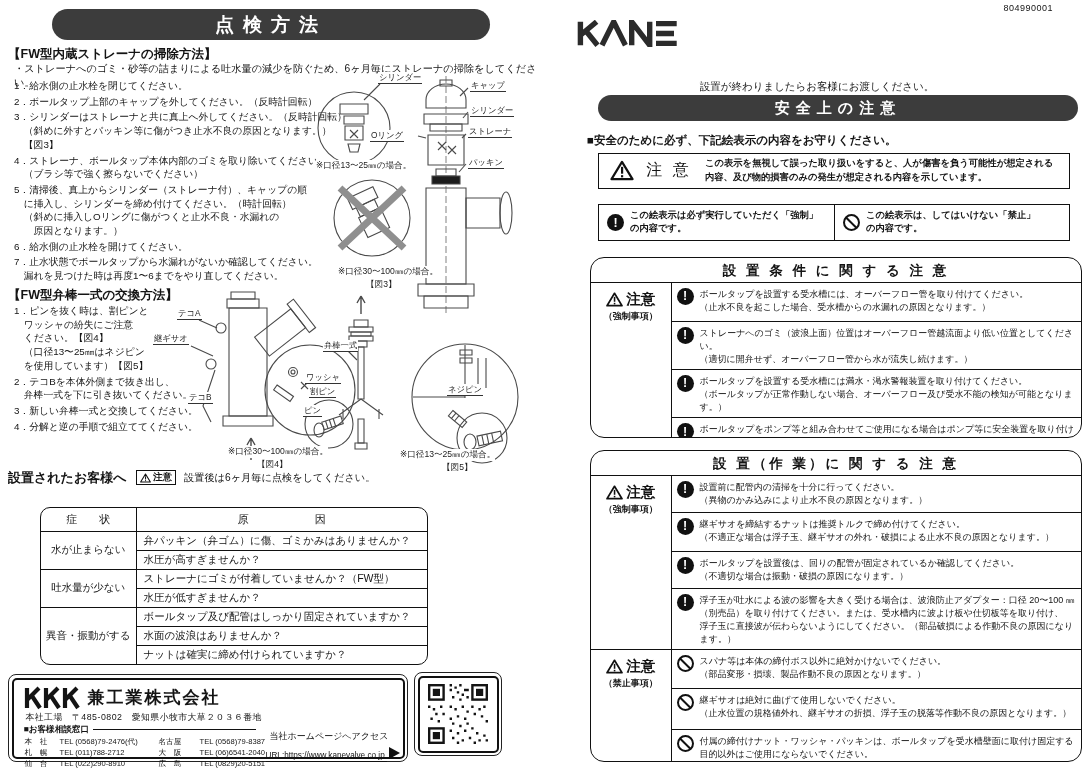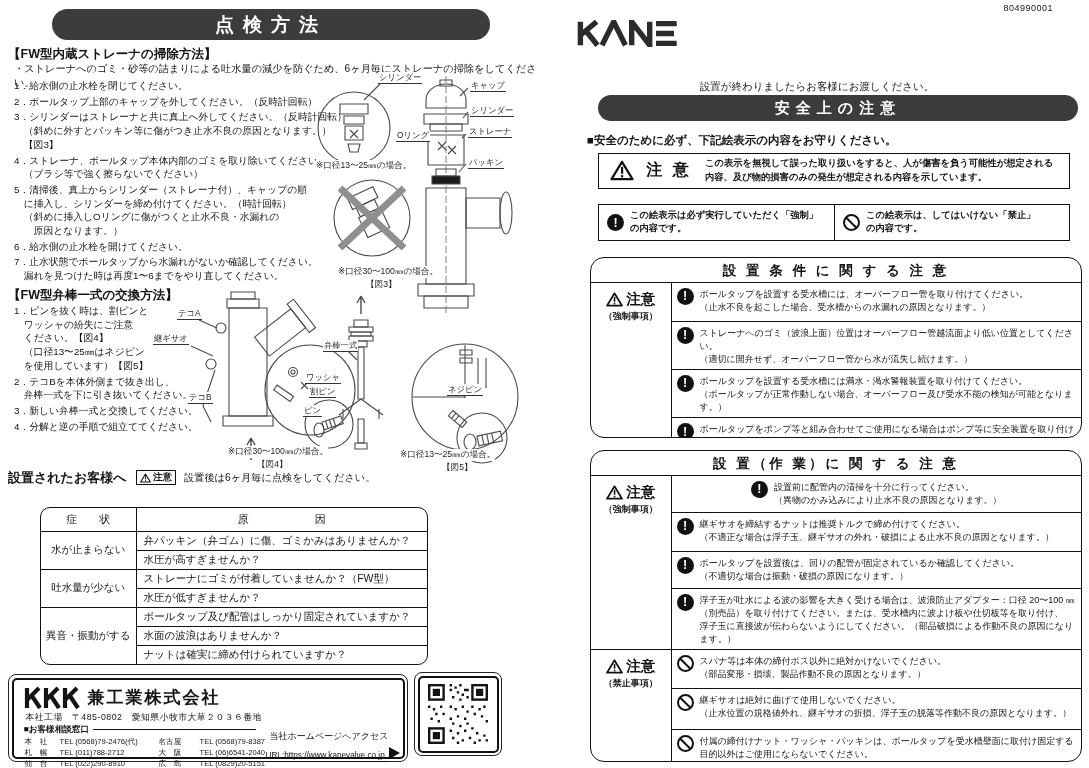--- a/index.html
+++ b/index.html
@@ -49,21 +49,21 @@
 
   
   .rp { position:absolute; left:545px; top:0; width:544px; height:768px; }
   .doc-code { right:36px; top:3px; font-size:9px; letter-spacing:0.5px; }
   .rp-title { left:14px; top:42px; font-size:28px; font-weight:bold; letter-spacing:1px; white-space:nowrap; }
   .rp-sub { left:0; top:80px; width:544px; text-align:center; font-size:10.5px; }
   .rp-pill { left:53px; top:95px; width:480px; height:26px; line-height:26px; font-size:15px; letter-spacing:6px; border-radius:13px; }
   .safety-note { left:42px; top:133px; font-size:11.5px; font-weight:bold; }
 
   .cbox { left:53px; top:153px; width:472px; border:1.8px solid #111; display:flex; align-items:center; background:#fff; }
-  .cbox-label { width:104px; display:flex; justify-content:center; gap:12px; font-size:16px; font-weight:bold; letter-spacing:3px; flex:none; }
+  .cbox-label { width:104px; display:flex; justify-content:center; gap:12px; font-size:16px; font-weight:normal; letter-spacing:3px; flex:none; }
   .cbox-text { font-size:9.3px; font-weight:bold; line-height:1.5; padding:3px 2px; }
   .legend { left:53px; top:204px; width:472px; border:1.8px solid #111; display:flex; background:#fff; }
   .legend .cell { width:50%; display:flex; align-items:center; gap:6px; padding:4px 4px 4px 8px; font-size:9.3px; font-weight:bold; line-height:1.45; }
   .legend .cell + .cell { border-left:1.4px solid #111; }
 
   .secbox { position:absolute; border:1.8px solid #111; border-radius:14px; overflow:hidden; background:#fff; }
   .stitle { height:25px; line-height:25px; text-align:center; font-weight:bold; font-size:13.5px; letter-spacing:3px; border-bottom:1.5px solid #111; }
   table.sectable { width:100%; border-collapse:collapse; }
   .sectable td { vertical-align:top; }
   .sectable td.lbl { width:80px; border-right:1.5px solid #111; text-align:center; padding-top:7px; }
@@ -152,21 +152,21 @@
       <g transform="rotate(-25 58 148)">
         <rect x="44" y="120" width="28" height="12"></rect>
           <rect x="48" y="132" width="20" height="10"></rect>
           <rect x="46" y="142" width="24" height="22"></rect>
       </g>
       <path d="M26 118 L90 178 M90 118 L26 178" stroke="#8f8f8f" stroke-width="7"></path>
     </svg>
     <span class="dlabel u" style="left:64px; top:2px;">シリンダー</span>
     <span class="dlabel u" style="left:156px; top:10px;">キャップ</span>
     <span class="dlabel u" style="left:156px; top:35px;">シリンダー</span>
-    <span class="dlabel u" style="left:82px; top:60px;">Oリング</span>
+    <span class="dlabel u" style="left:56px; top:60px;">Oリング</span>
     <span class="dlabel u" style="left:154px; top:56px;">ストレーナ</span>
     <span class="dlabel u" style="left:154px; top:87px;">パッキン</span>
     <span class="dcap" style="left:2px; top:90px;">※口径13〜25㎜の場合。</span>
     <span class="dcap" style="left:24px; top:196px;">※口径30〜100㎜の場合。</span>
     <span class="dcap" style="left:52px; top:209px;">【図3】</span>
   </div>
 
   <div class="fig" style="left:133px; top:286px; width:270px; height:192px;">
     <svg class="line" width="270" height="192" viewBox="0 0 270 192" fill="none" stroke="#4a4a4a" stroke-width="1.1">
       <rect x="98" y="6" width="24" height="7"></rect>
@@ -450,21 +450,21 @@
                   <svg class="tri" width="17" height="15" viewBox="0 0 26 23">
                     <path d="M13 2 L24.5 21 H1.5 Z" fill="#fff" stroke="#111" stroke-width="2.6" stroke-linejoin="round"></path>
                     <rect x="11.9" y="7.5" width="2.4" height="7.5" fill="#111"></rect>
                     <rect x="11.9" y="16.6" width="2.4" height="2.4" fill="#111"></rect>
                   </svg>
                   <span>注意</span>
                 </div>
             <div class="caut-sub">（強制事項）</div>
           </td>
           <td class="rowc">
-                <div class="rowflex" style="min-height:36px;justify-content:center;">
+                <div class="rowflex" style="min-height:36px;">
                   <span class="icon-must"></span>
                   <div class="rtext pre">設置前に配管内の清掃を十分に行ってください。
 （異物のかみ込みにより止水不良の原因となります。）</div>
                 </div>
               </td>
         </tr>
         <tr>
               <td class="rowc">
                 <div class="rowflex" style="min-height:38px;">
                   <span class="icon-must"></span>

